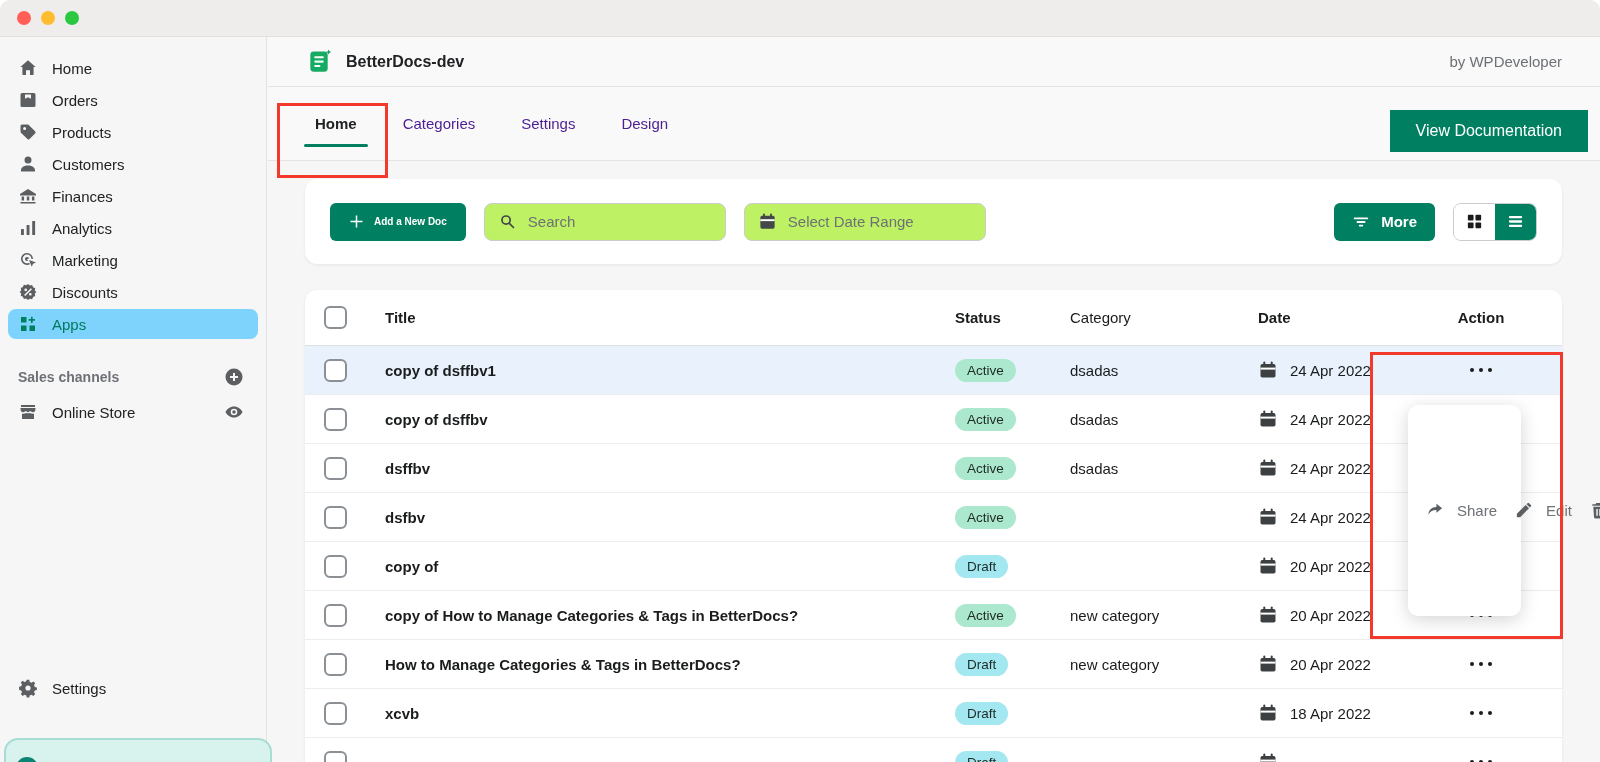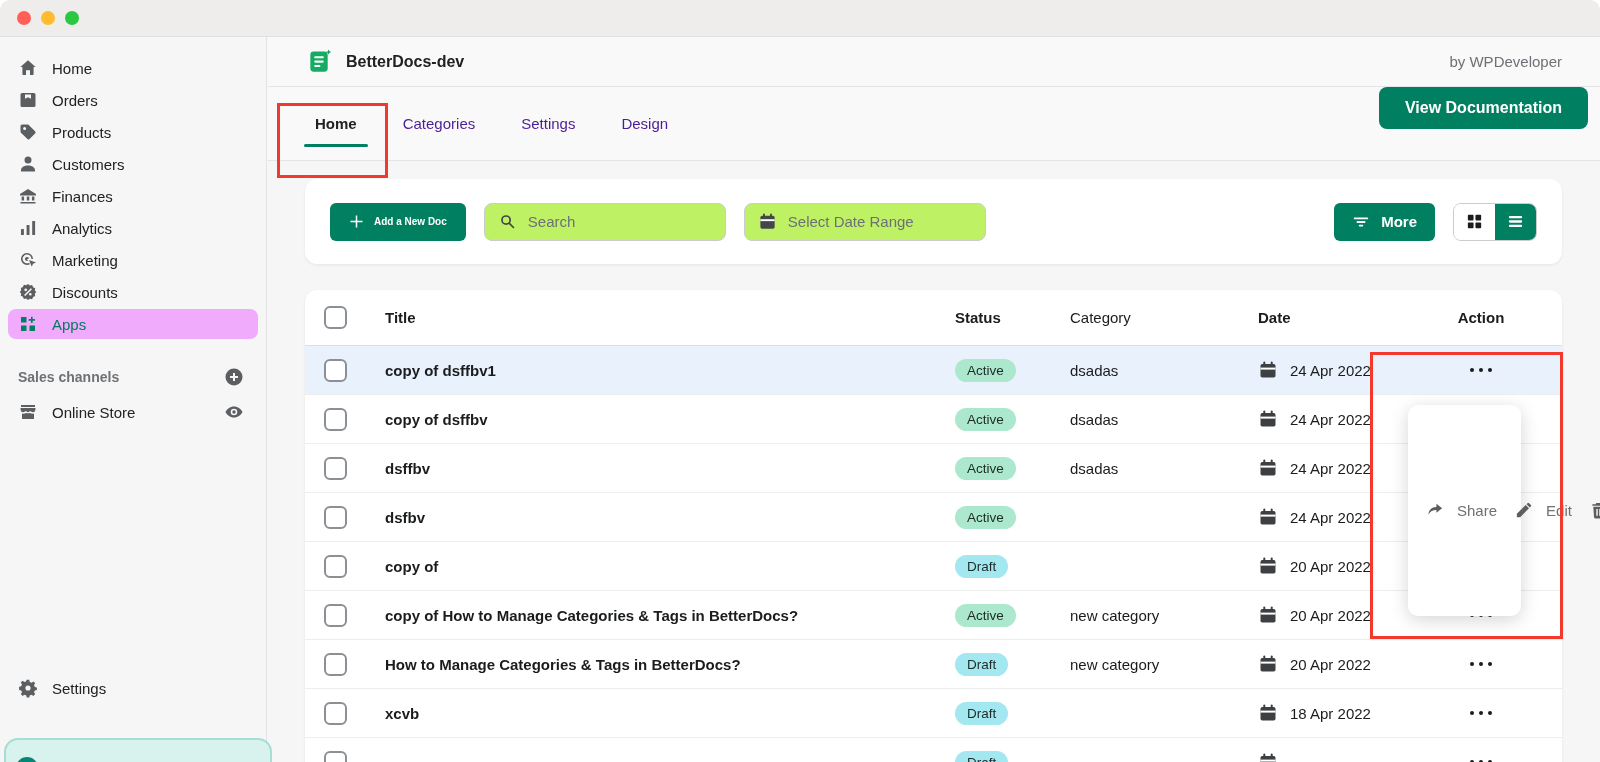--- a/index.html
+++ b/index.html
@@ -8,21 +8,21 @@
   
   .titlebar{position:absolute;left:0;top:0;width:100%;height:37px;background:#efedec;border-bottom:1px solid #e3e1e0;box-sizing:border-box;}
   .tl{position:absolute;top:11px;width:14px;height:14px;border-radius:50%;}
   .tl.r{left:17px;background:#ff5f57;} .tl.y{left:41px;background:#febc2e;} .tl.g{left:65px;background:#2ac840;}
 
   
   .sidebar{position:absolute;left:0;top:37px;bottom:0;width:267px;background:#f6f6f7;border-right:1px solid #e3e4e6;box-sizing:border-box;}
   #side-nav{padding-top:14px;}
   .side-item{display:flex;align-items:center;gap:14px;height:30px;margin:2px 8px;padding:0 10px;border-radius:8px;font-size:15px;font-weight:500;color:#202223;cursor:pointer;}
   .side-item .icon{color:#5c5f62;}
-  .side-item.active{background:#f0abfc;color:#007a5c;}
+  .side-item.active{background:#7dd3fc;color:#007a5c;}
   .side-item.active .icon{color:#008060;}
   .icon{display:inline-flex;width:20px;height:20px;}
   .icon svg{width:100%;height:100%;}
   .sales-row{display:flex;align-items:center;justify-content:space-between;margin:26px 22px 0 18px;height:24px;font-size:14px;font-weight:600;color:#6d7175;}
   .sales-row .icon{color:#5c5f62;cursor:pointer;}
   .store-row{display:flex;align-items:center;gap:14px;height:30px;margin:8px 8px 0 8px;padding:0 10px;font-size:15px;font-weight:500;color:#202223;cursor:pointer;}
   .store-row .icon{color:#5c5f62;}
   .store-row .eye{margin-left:auto;margin-right:4px;}
   .settings-row{position:absolute;left:8px;right:8px;bottom:59px;display:flex;align-items:center;gap:14px;height:30px;padding:0 10px;font-size:15px;font-weight:500;color:#202223;cursor:pointer;}
   .settings-row .icon{color:#5c5f62;}
@@ -33,21 +33,21 @@
   .main{position:absolute;left:268px;top:37px;right:0;bottom:0;}
   .app-header{height:50px;background:#f9f9fa;border-bottom:1px solid #e3e4e6;display:flex;align-items:center;padding:0 38px;box-sizing:border-box;}
   .app-logo{width:27px;height:27px;margin-right:13px;display:inline-flex;}
   .app-name{font-size:16px;font-weight:600;color:#202223;}
   .byline{margin-left:auto;font-size:15px;color:#6d7175;}
 
   .tab-bar{position:relative;height:74px;background:#f9f9fa;border-bottom:1px solid #e3e4e6;box-sizing:border-box;display:flex;align-items:stretch;padding-left:24px;}
   .tab{display:flex;align-items:center;padding:0 23px;font-size:15px;color:#4c1d95;position:relative;cursor:pointer;}
   .tab.active{color:#202223;font-weight:600;}
   .tab.active::after{content:"";position:absolute;left:12px;right:12px;bottom:13px;height:3px;border-radius:2px;background:#008060;}
-  .view-doc{position:absolute;right:12px;top:0;height:42px;padding:0 26px;background:#008060;border:none;border-radius:8px;color:#fff;font-size:16px;font-weight:700;font-family:inherit;cursor:pointer;}
+  .view-doc{position:absolute;right:12px;top:23px;height:42px;padding:0 26px;background:#008060;border:none;border-radius:0;color:#fff;font-size:16px;font-weight:400;font-family:inherit;cursor:pointer;}
 
   .content{position:absolute;left:0;right:0;top:133px;bottom:0;padding:9px 0 0 37px;box-sizing:border-box;}
 
   .toolbar-card{width:1257px;height:85px;background:#fff;border-radius:12px;box-shadow:0 1px 3px rgba(0,0,0,.07);display:flex;align-items:center;padding:0 25px;box-sizing:border-box;gap:18px;}
   .add-btn{display:flex;align-items:center;gap:10px;height:38px;padding:0 19px;background:#008060;border:none;border-radius:6px;color:#fff;font-size:10px;font-weight:600;font-family:inherit;cursor:pointer;}
   .add-btn .icon{width:15px;height:15px;}
   .input-box{display:flex;align-items:center;gap:11px;width:242px;height:38px;border:1px solid #c9cccf;border-radius:8px;background:#bef264;padding:0 13px;box-sizing:border-box;font-size:15px;color:#6d7175;cursor:text;}
   .input-box .icon{width:19px;height:19px;color:#44474a;flex:none;}
   .more-btn{margin-left:auto;display:flex;align-items:center;gap:11px;height:38px;padding:0 18px;background:#008060;border:none;border-radius:6px;color:#fff;font-size:15px;font-weight:600;font-family:inherit;cursor:pointer;}
   .more-btn .icon{width:18px;height:18px;}

